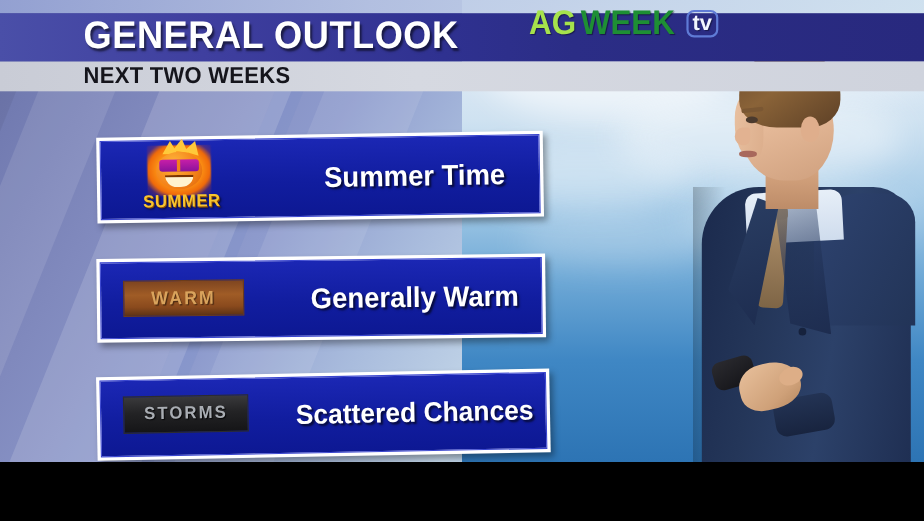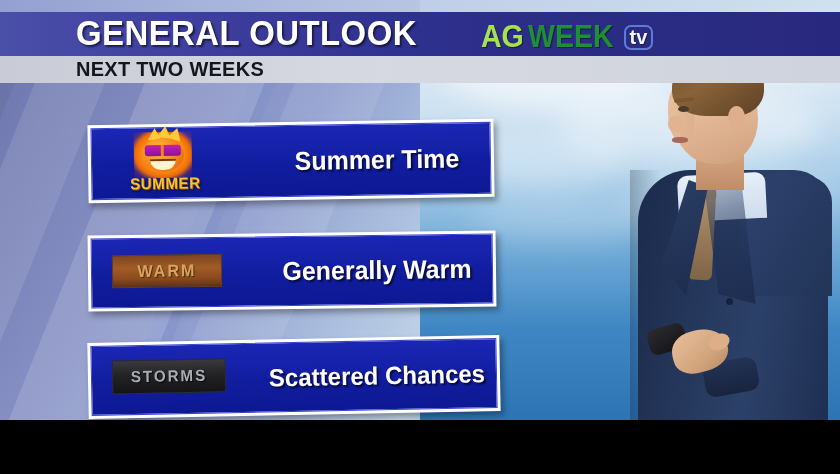--- a/index.html
+++ b/index.html
@@ -108,21 +108,21 @@
     letter-spacing: 0.3px;
     color: #15151c;
     transform: scaleX(0.95);
     transform-origin: left center;
     white-space: nowrap;
   }
 
   
   .logo {
     position: absolute;
-    left: 481px; top: 16px;
+    left: 481px; top: 0;
     height: 42px;
     display: flex;
     align-items: center;
     white-space: nowrap;
   }
   .logo-ag {
     font-size: 31px;
     font-weight: bold;
     color: #a6e24c;
     text-shadow: 1px 1px 1px rgba(0,0,0,0.45);

